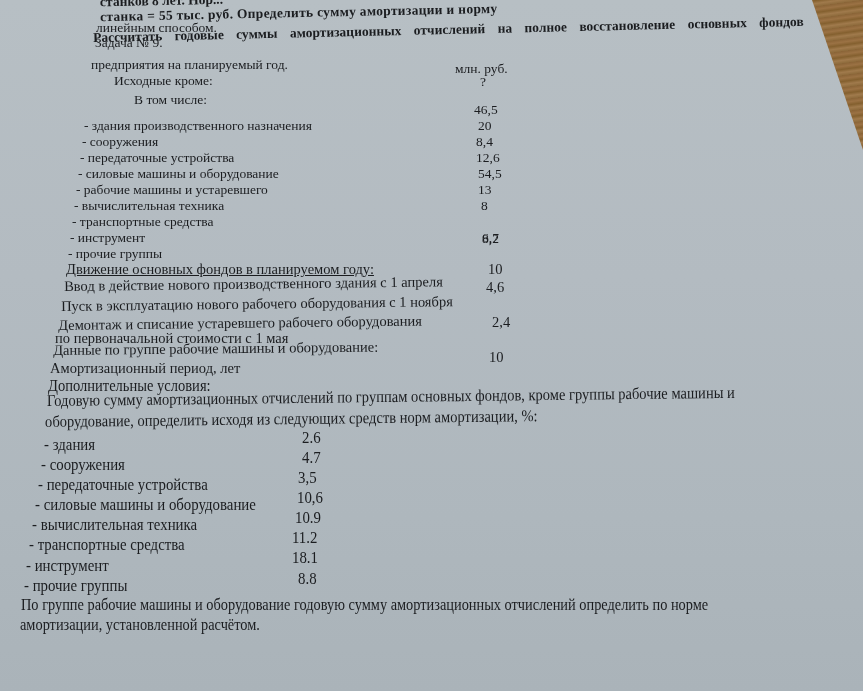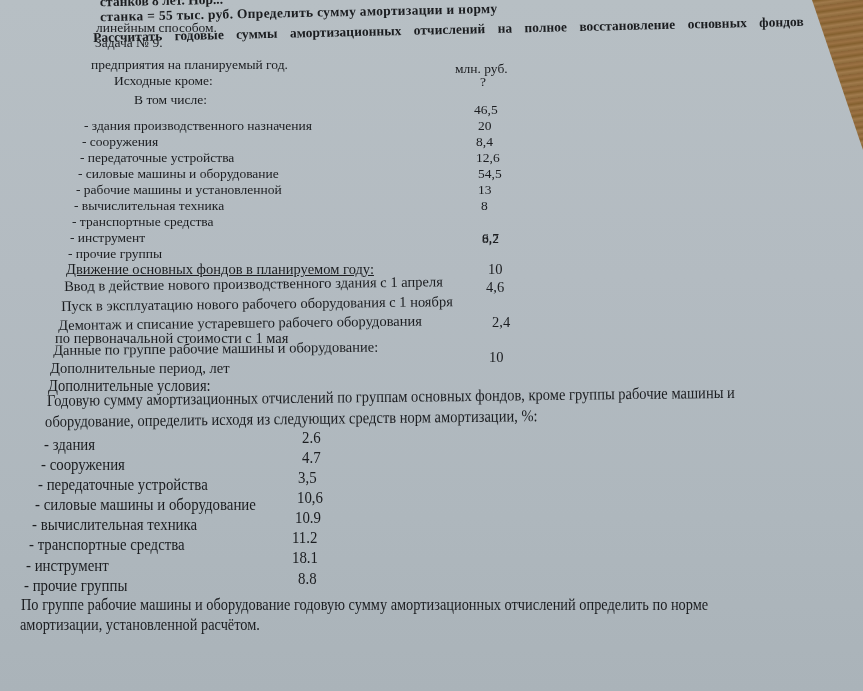--- a/index.html
+++ b/index.html
@@ -50,42 +50,42 @@
   <div class="t s13" style="left:126px;top:93px;margin-left:8px;">В том числе:</div>
 
   <div class="t s13" style="left:84px;top:119px;">- здания производственного назначения</div>
   <div class="t s13" style="left:474px;top:103px;">46,5</div>
   <div class="t s13" style="left:82px;top:135px;">- сооружения</div>
   <div class="t s13" style="left:478px;top:119px;">20</div>
   <div class="t s13" style="left:80px;top:151px;">- передаточные устройства</div>
   <div class="t s13" style="left:476px;top:135px;">8,4</div>
   <div class="t s13" style="left:78px;top:167px;">- силовые машины и оборудование</div>
   <div class="t s13" style="left:476px;top:151px;">12,6</div>
-  <div class="t s13" style="left:76px;top:183px;">- рабочие машины и установленной</div>
+  <div class="t s13" style="left:76px;top:183px;">- рабочие машины и устаревшего</div>
   <div class="t s13" style="left:478px;top:167px;">54,5</div>
   <div class="t s13" style="left:74px;top:199px;">- вычислительная техника</div>
   <div class="t s13" style="left:478px;top:183px;">13</div>
   <div class="t s13" style="left:72px;top:215px;">- транспортные средства</div>
   <div class="t s13" style="left:481px;top:199px;">8</div>
   <div class="t s13" style="left:70px;top:231px;">- инструмент</div>
   <div class="t s13" style="left:482px;top:232px;">8,2</div>
   <div class="t s13" style="left:68px;top:247px;">- прочие группы</div>
   <div class="t s13" style="left:482px;top:231px;">6,7</div>
 
   <div class="t s14" style="left:66px;top:262px;text-decoration:underline;">Движение основных фондов в планируемом году:</div>
   <div class="t s14" style="left:64px;top:279px;transform:rotate(-0.7deg);transform-origin:left top;">Ввод в действие нового производственного здания с 1 апреля</div>
   <div class="t s14" style="left:488px;top:262px;">10</div>
   <div class="t s14" style="left:61px;top:299px;transform:rotate(-0.7deg);transform-origin:left top;">Пуск в эксплуатацию нового рабочего оборудования с 1 ноября</div>
   <div class="t s14" style="left:486px;top:280px;">4,6</div>
   <div class="t s14" style="left:58px;top:318px;transform:rotate(-0.7deg);transform-origin:left top;">Демонтаж и списание устаревшего рабочего оборудования</div>
   <div class="t s14" style="left:55px;top:331px;">по первоначальной стоимости с 1 мая</div>
   <div class="t s14" style="left:492px;top:315px;">2,4</div>
 
   <div class="t s14" style="left:53px;top:343px;transform:rotate(-0.6deg);transform-origin:left top;">Данные по группе рабочие машины и оборудование:</div>
-  <div class="t s14" style="left:50px;top:361px;">Дополнительные период, лет</div>
+  <div class="t s14" style="left:50px;top:361px;">Амортизационный период, лет</div>
   <div class="t s14" style="left:489px;top:350px;">10</div>
 
   <div class="t s16" style="left:48px;top:378px;transform:scaleX(0.88);transform-origin:left top;">Дополнительные условия:</div>
   <div class="t s16" style="left:47px;top:393px;transform:scaleX(0.88) rotate(-0.6deg);transform-origin:left top;">Годовую сумму амортизационных отчислений по группам основных фондов, кроме группы рабочие машины и</div>
   <div class="t s16" style="left:45px;top:414px;transform:scaleX(0.88) rotate(-0.6deg);transform-origin:left top;">оборудование, определить исходя из следующих средств норм амортизации, %:</div>
 
   <div class="t s16" style="left:44px;top:437px;transform:scaleX(0.9);transform-origin:left top;">- здания</div>
   <div class="t s16" style="left:302px;top:430px;transform:scaleX(0.9);transform-origin:left top;">2.6</div>
   <div class="t s16" style="left:41px;top:457px;transform:scaleX(0.9);transform-origin:left top;">- сооружения</div>
   <div class="t s16" style="left:302px;top:450px;transform:scaleX(0.9);transform-origin:left top;">4.7</div>

